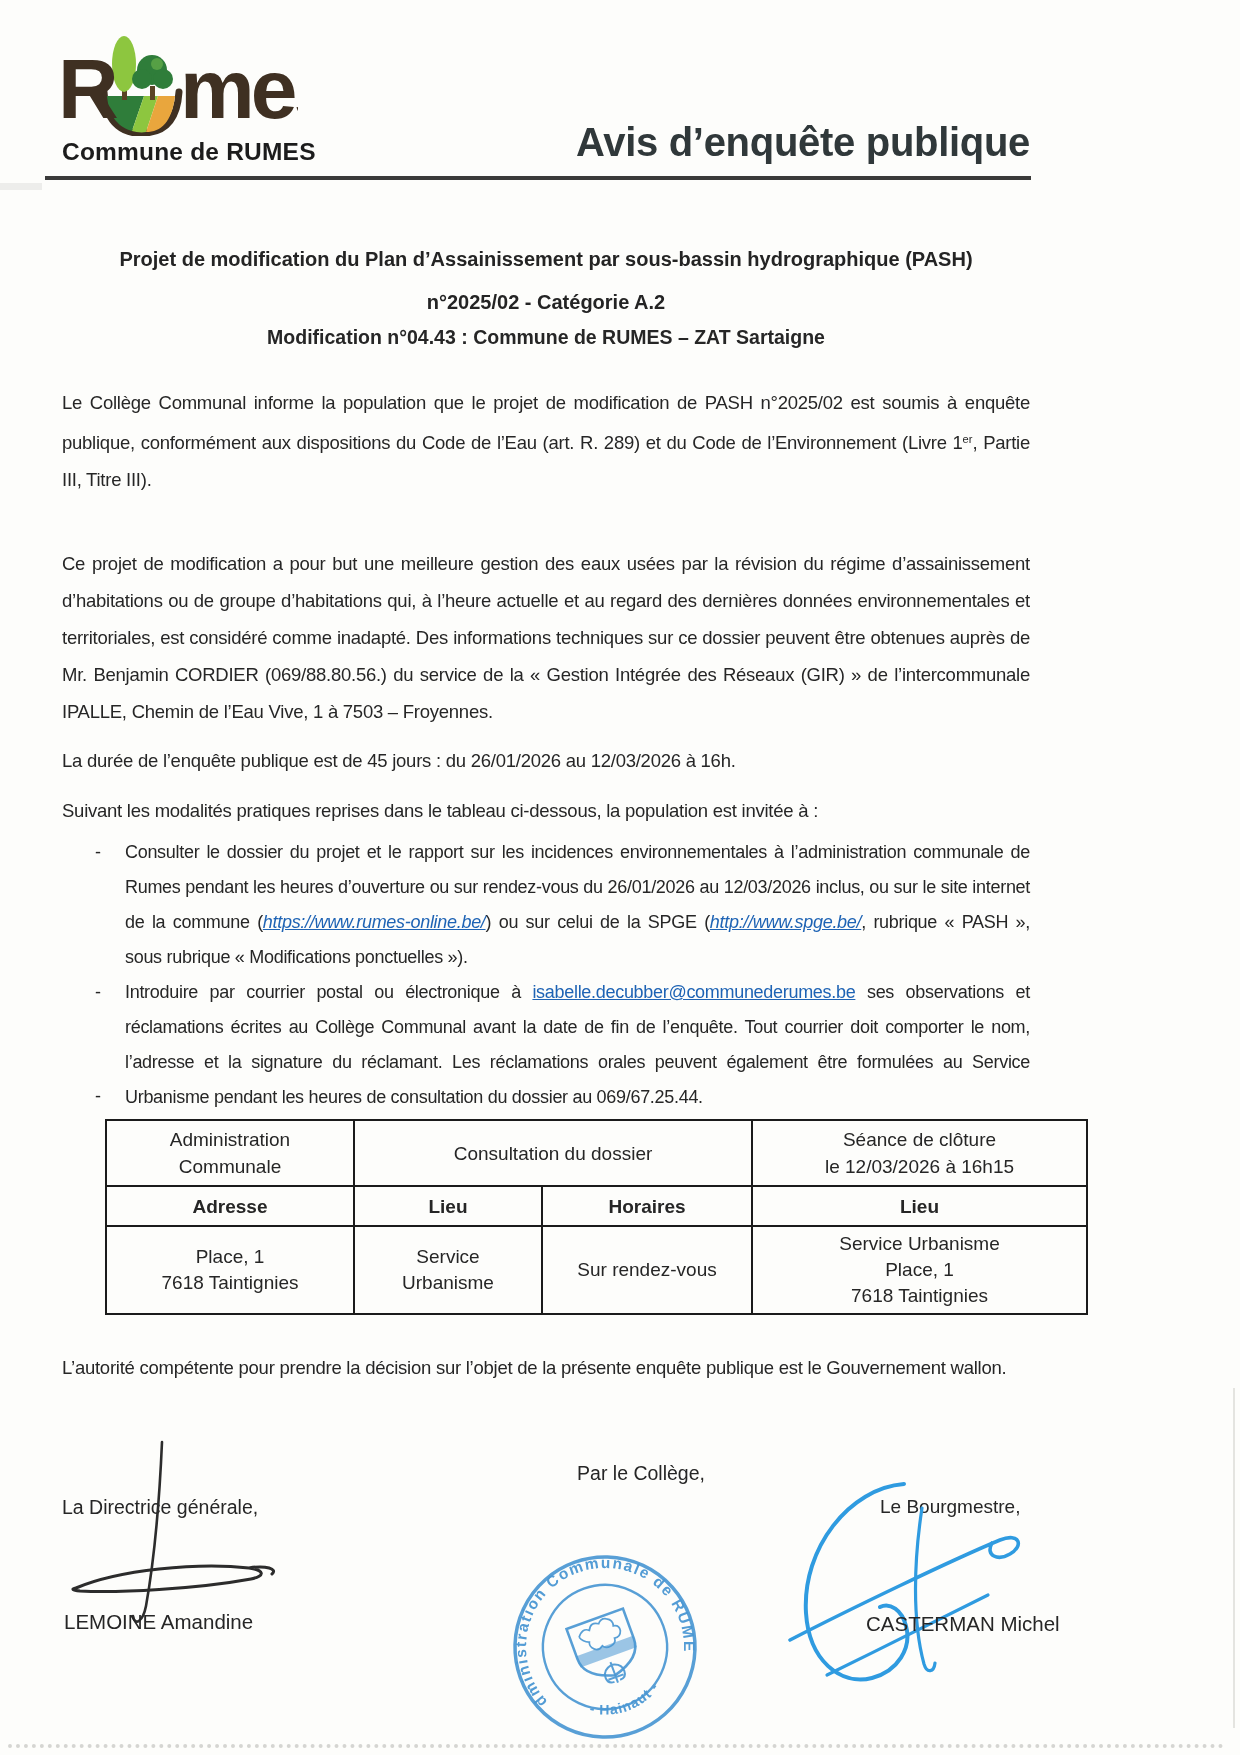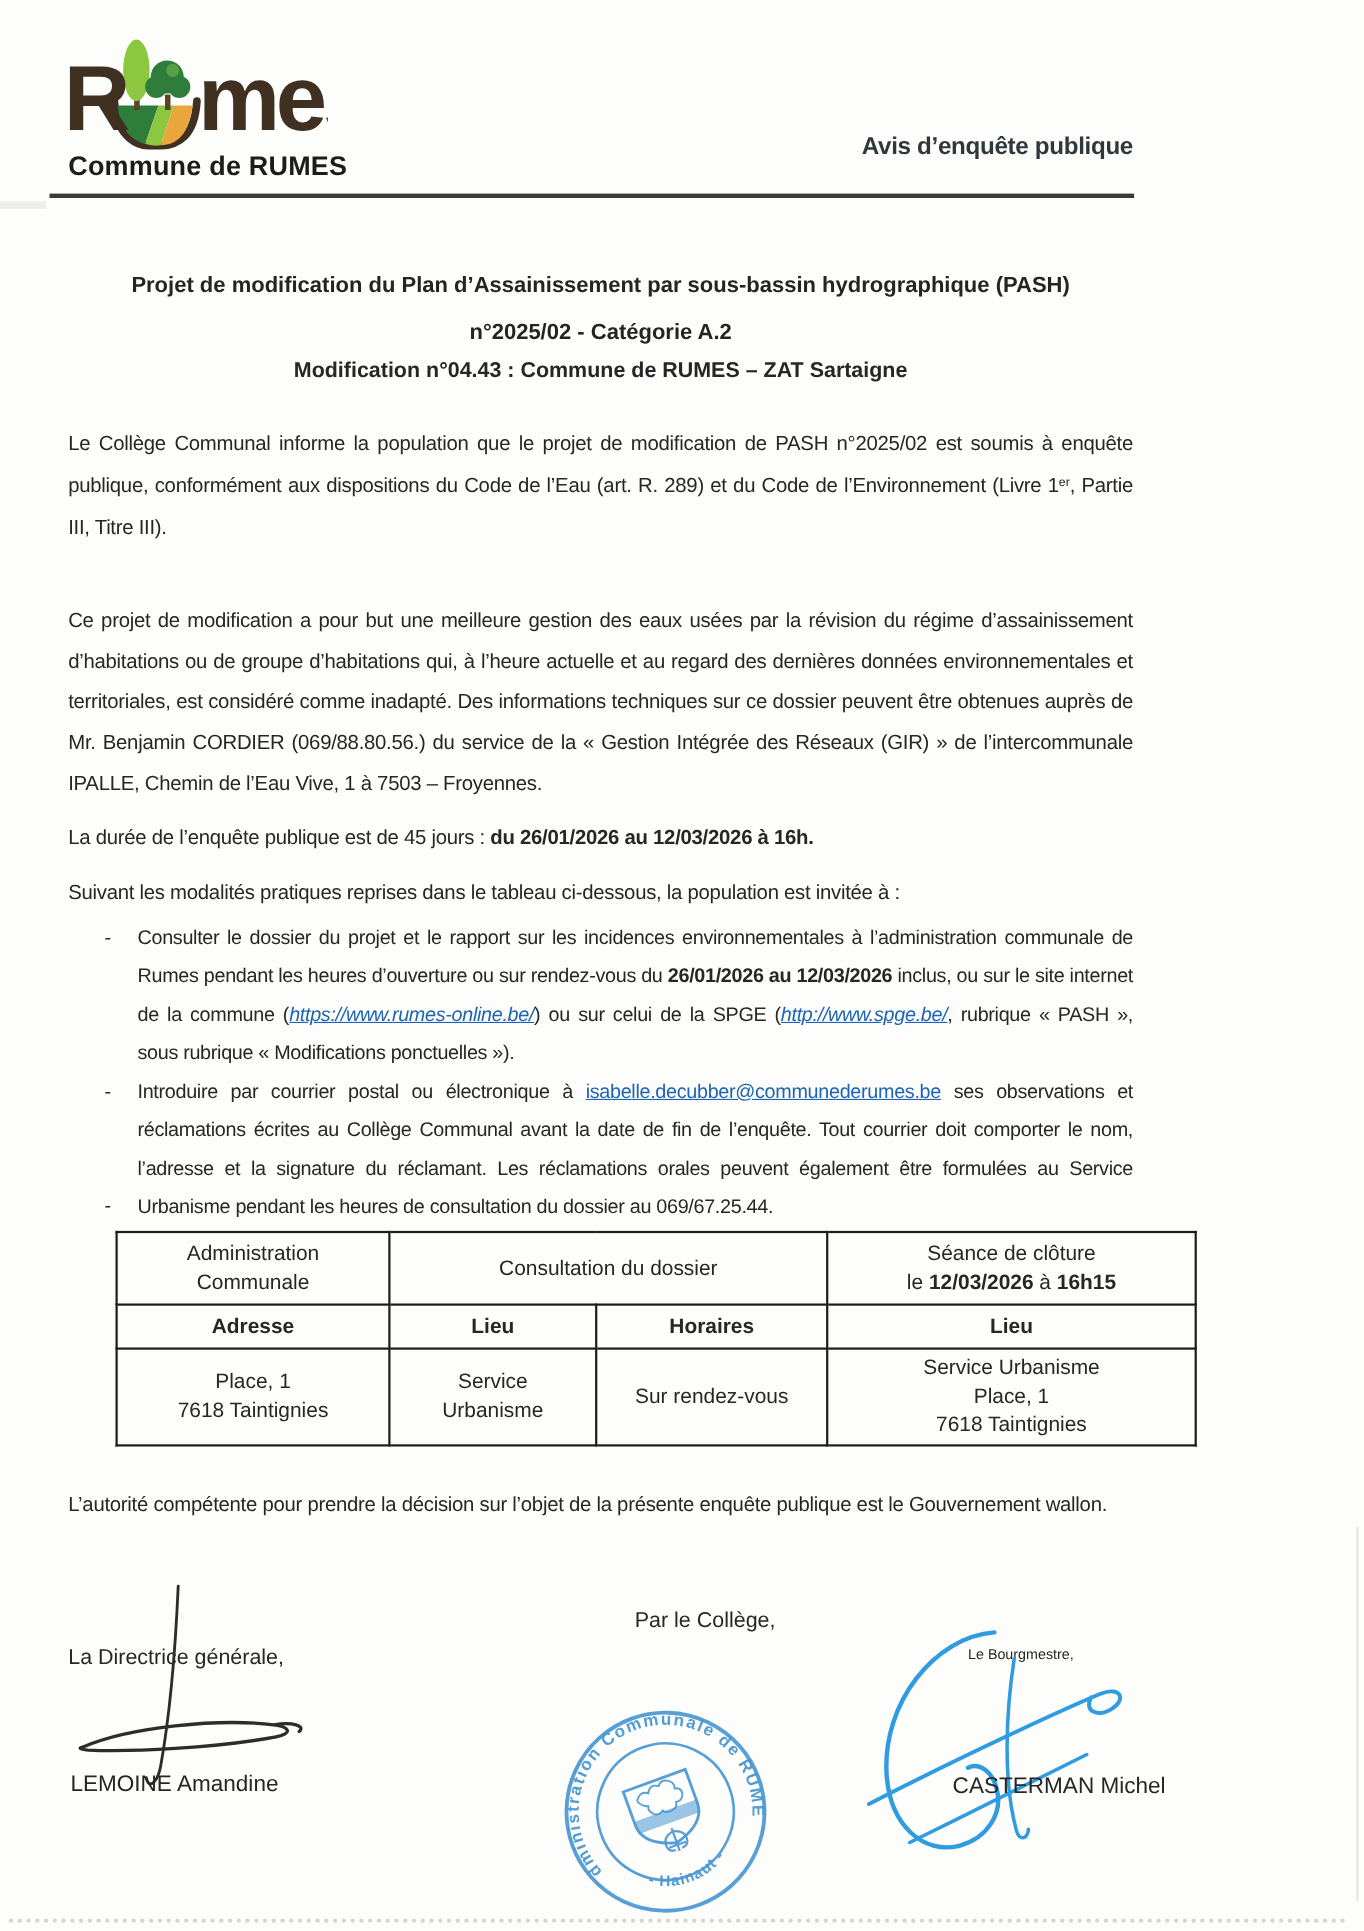--- a/index.html
+++ b/index.html
@@ -12,47 +12,47 @@
   body{
     width:1240px;height:1755px;position:relative;overflow:hidden;
     background:var(--scan-bg);color:var(--text);
     font-family:"Liberation Sans","DejaVu Sans",sans-serif;
   }
   .abs{position:absolute;}
   
   .hdr-rule{left:45px;top:176px;width:986px;height:4px;background:var(--rule);}
   .logo-svg{left:58px;top:34px;width:240px;height:102px;}
   .commune{left:62px;top:138px;font-size:24.5px;font-weight:700;color:#1c1c1c;letter-spacing:.2px;}
-  .notice-heading{right:210px;top:120px;font-size:22px;font-weight:700;color:#30383a;letter-spacing:-.3px;}
+  .notice-heading{right:210px;top:120px;font-size:40px;font-weight:700;color:#30383a;letter-spacing:-.3px;}
   
   .doc-title{left:62px;width:968px;top:238px;text-align:center;font-weight:700;font-size:20px;line-height:43px;color:#242424;}
   .doc-subtitle{left:62px;width:968px;top:326px;text-align:center;font-weight:700;font-size:19.5px;}
   
   .para{left:62px;width:968px;text-align:justify;font-size:18.5px;line-height:37px;letter-spacing:-.25px;}
   .p1{top:384px;} .p2{top:545px;} .p3{top:742px;} .p4{top:792px;}
   .bullet{left:62px;width:968px;display:flex;font-size:18px;line-height:35px;letter-spacing:-.3px;}
   .bullet .dash{width:63px;padding-left:33px;box-sizing:border-box;}
   .bullet .btxt{flex:1;text-align:justify;}
   .b1{top:835px;} .b2{top:975px;}
   .lone-dash{left:95px;top:1086px;font-size:18px;}
-  .seg-b{font-weight:700;margin-top:16px;}
+  .seg-b{font-weight:400;margin-top:16px;}
   .seg-sup{font-size:.6em;vertical-align:.5em;letter-spacing:0;}
   .seg-li{color:var(--link);font-style:italic;text-decoration:underline;}
   .seg-l{color:var(--link);text-decoration:underline;}
   
   table.consult{left:105px;top:1119px;width:981px;position:absolute;border-collapse:collapse;table-layout:fixed;}
   table.consult td{border:2px solid #1b1b1b;text-align:center;vertical-align:middle;font-size:19px;line-height:27px;padding:3px 4px;}
   tr.trow td{height:58px;}
   tr.hrow td{height:32px;font-weight:700;margin-left:40px;}
   tr.drow td{height:80px;line-height:26px;}
   
   .closing{top:1348px;line-height:39px;}
   .college{left:0;width:1240px;top:1462px;text-align:center;font-size:19.5px;margin-left:21px;}
   .dir-title{left:62px;top:1496px;font-size:19.5px;}
-  .bourg-title{left:880px;top:1496px;font-size:13px;}
+  .bourg-title{left:880px;top:1496px;font-size:19px;}
   .name-left{left:64px;top:1610px;font-size:20.5px;}
   .name-right{left:866px;top:1612px;font-size:20.5px;}
   .sig-black-svg{left:66px;top:1438px;width:225px;height:205px;}
   .sig-blue-svg{left:772px;top:1468px;width:265px;height:235px;}
   .stamp-svg{left:504px;top:1547px;width:202px;height:200px;}
   .sigline{fill:none;stroke-linecap:round;stroke-linejoin:round;}
   .sig-blk{stroke:var(--sig-black);}
   .sig-blu{stroke:var(--sig-blue);}
   .stamp-stroke{fill:none;stroke:var(--stamp-blue);opacity:.92;}
   .stamp-fill{fill:var(--stamp-blue);opacity:.55;}

